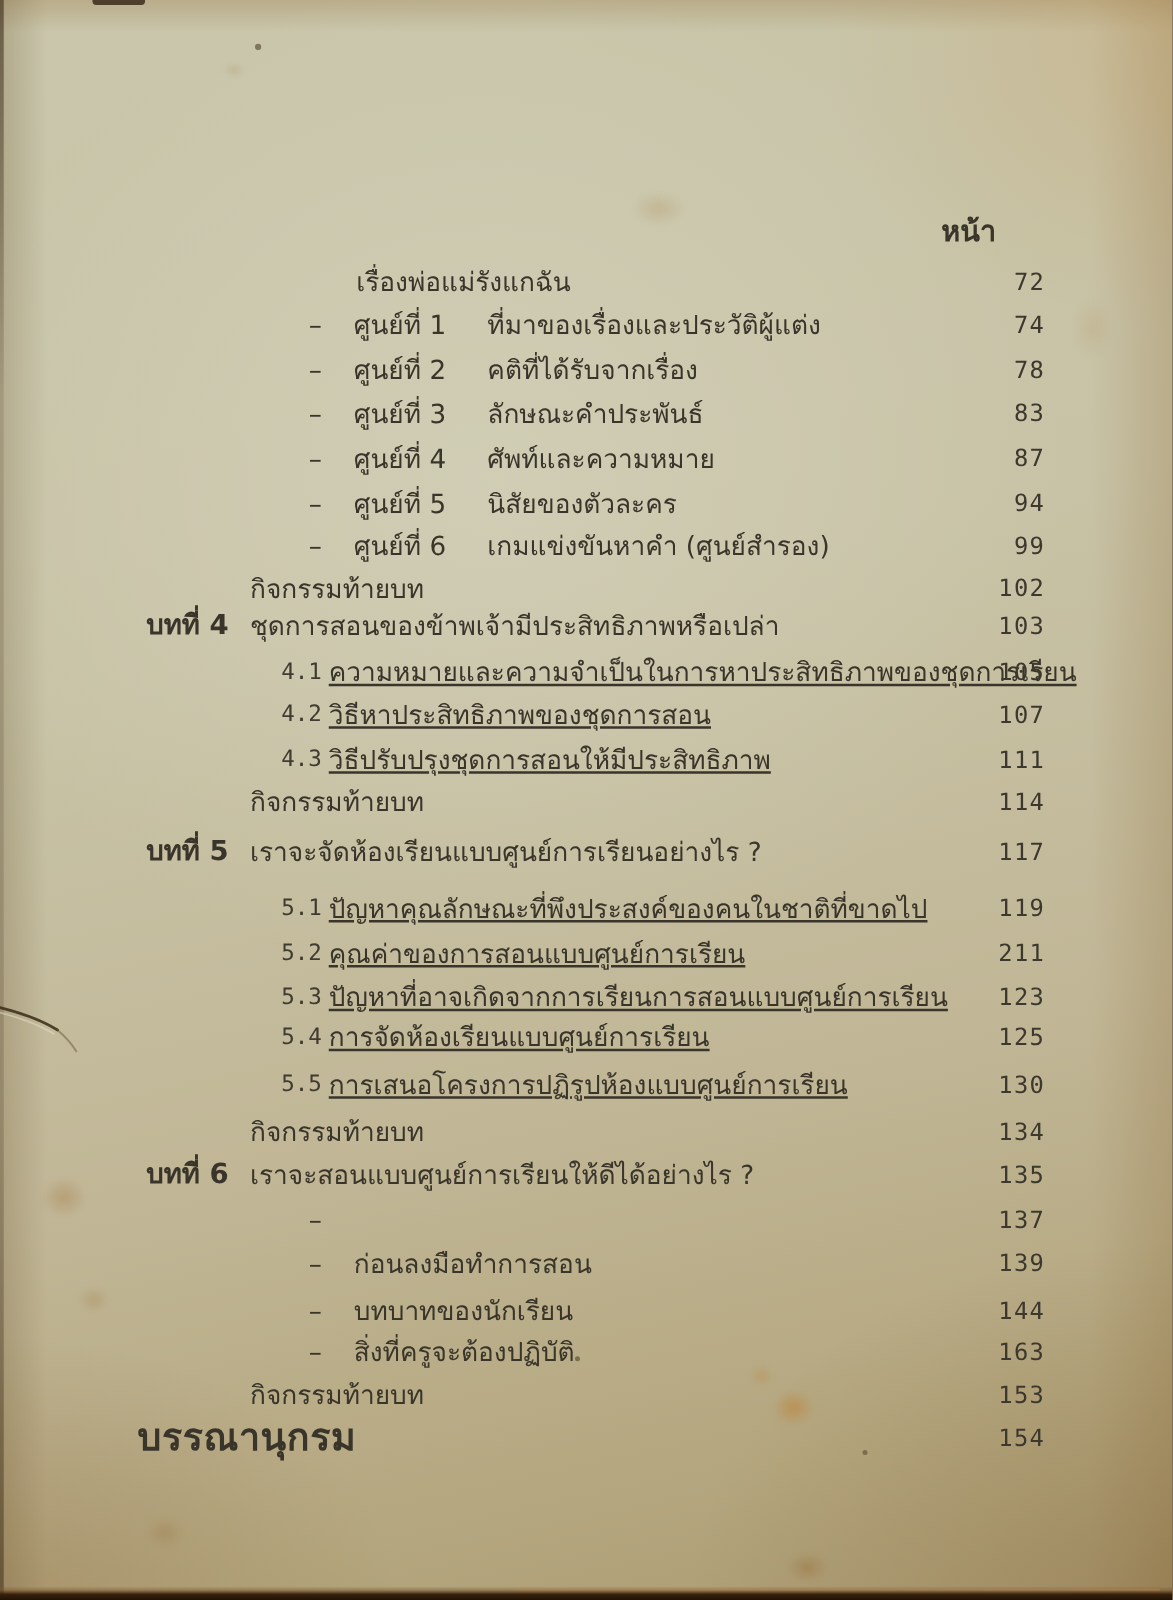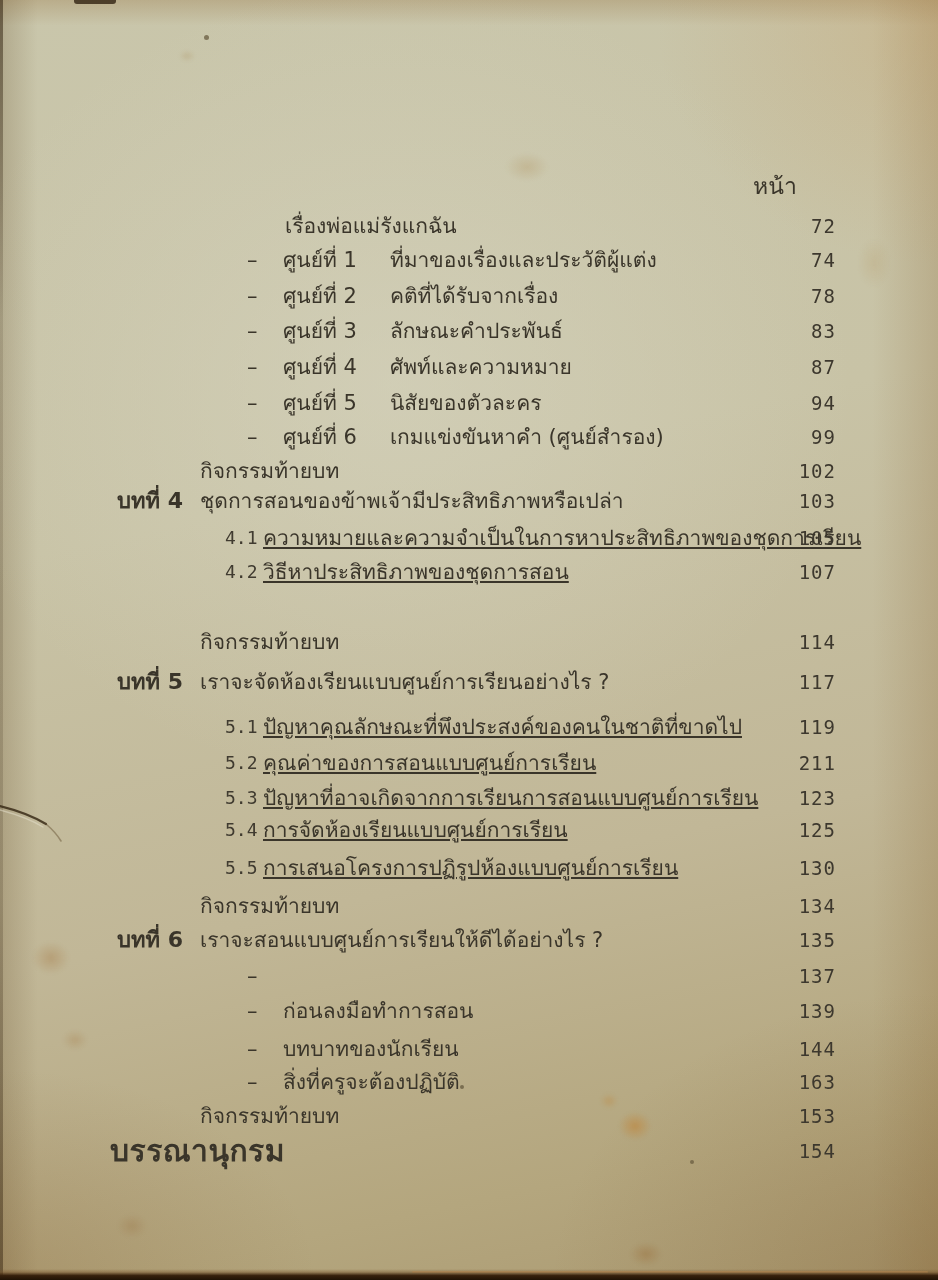--- a/index.html
+++ b/index.html
@@ -35,21 +35,21 @@
   .prefix{margin-right:33px;}
   .prefix:empty{display:none;margin:0;}
   .chap-label{position:absolute;left:117px;font-weight:bold;font-size:22px;white-space:nowrap;}
   .num{position:absolute;left:225px;font-family:"DejaVu Sans Mono",monospace;font-size:18px;color:#403b30;}
   .pageno{
     position:absolute;left:756px;width:80px;text-align:right;
     font-family:"DejaVu Sans Mono",monospace;font-size:19px;color:#3d382e;letter-spacing:1px;
   }
   .col-header{
     position:absolute;left:700px;top:171px;width:150px;text-align:center;
-    font-weight:normal;font-size:23px;line-height:30px;
+    font-weight:bold;font-size:23px;line-height:30px;
   }
   .stain{position:absolute;filter:blur(1.5px);border-radius:50%;pointer-events:none;}
   .speck{position:absolute;border-radius:50%;pointer-events:none;}
   .tear{position:absolute;left:0;top:795px;pointer-events:none;}
   .top-mark{position:absolute;left:74px;top:0;width:42px;height:4px;border-radius:0 0 3px 3px;background:rgba(40,26,10,.75);}
   .bottom-edge{position:absolute;left:0;bottom:0;width:100%;height:11px;
     background:linear-gradient(0deg,#201305 0%, #36200c 40%, rgba(120,85,45,.45) 72%, rgba(120,85,45,0) 100%);}
   .bottom-highlight{position:absolute;right:10px;bottom:7px;width:55%;height:2px;border-radius:2px;background:rgba(214,160,98,.55);}
 </style>
 </head>
@@ -116,20 +116,25 @@
     <span class="text">ความหมายและความจำเป็นในการหาประสิทธิภาพของชุดการเรียน</span>
     <span class="pageno">105</span>
   </div>
 
   <div class="row kind-sub" style="top:557px">
     <span class="num">4.2</span>
     <span class="text">วิธีหาประสิทธิภาพของชุดการสอน</span>
     <span class="pageno">107</span>
   </div>
 
+  <div class="row kind-sub" style="top:593px">
+    <span class="num">4.3</span>
+    <span class="text">วิธีปรับปรุงชุดการสอนให้มีประสิทธิภาพ</span>
+    <span class="pageno">111</span>
+  </div>
 
   <div class="row kind-act" style="top:627px">
     <span class="text">กิจกรรมท้ายบท</span>
     <span class="pageno">114</span>
   </div>
 
   <div class="row kind-chap" style="top:667px">
     <span class="chap-label">บทที่ 5</span>
     <span class="text">เราจะจัดห้องเรียนแบบศูนย์การเรียนอย่างไร ?</span>
     <span class="pageno">117</span>

